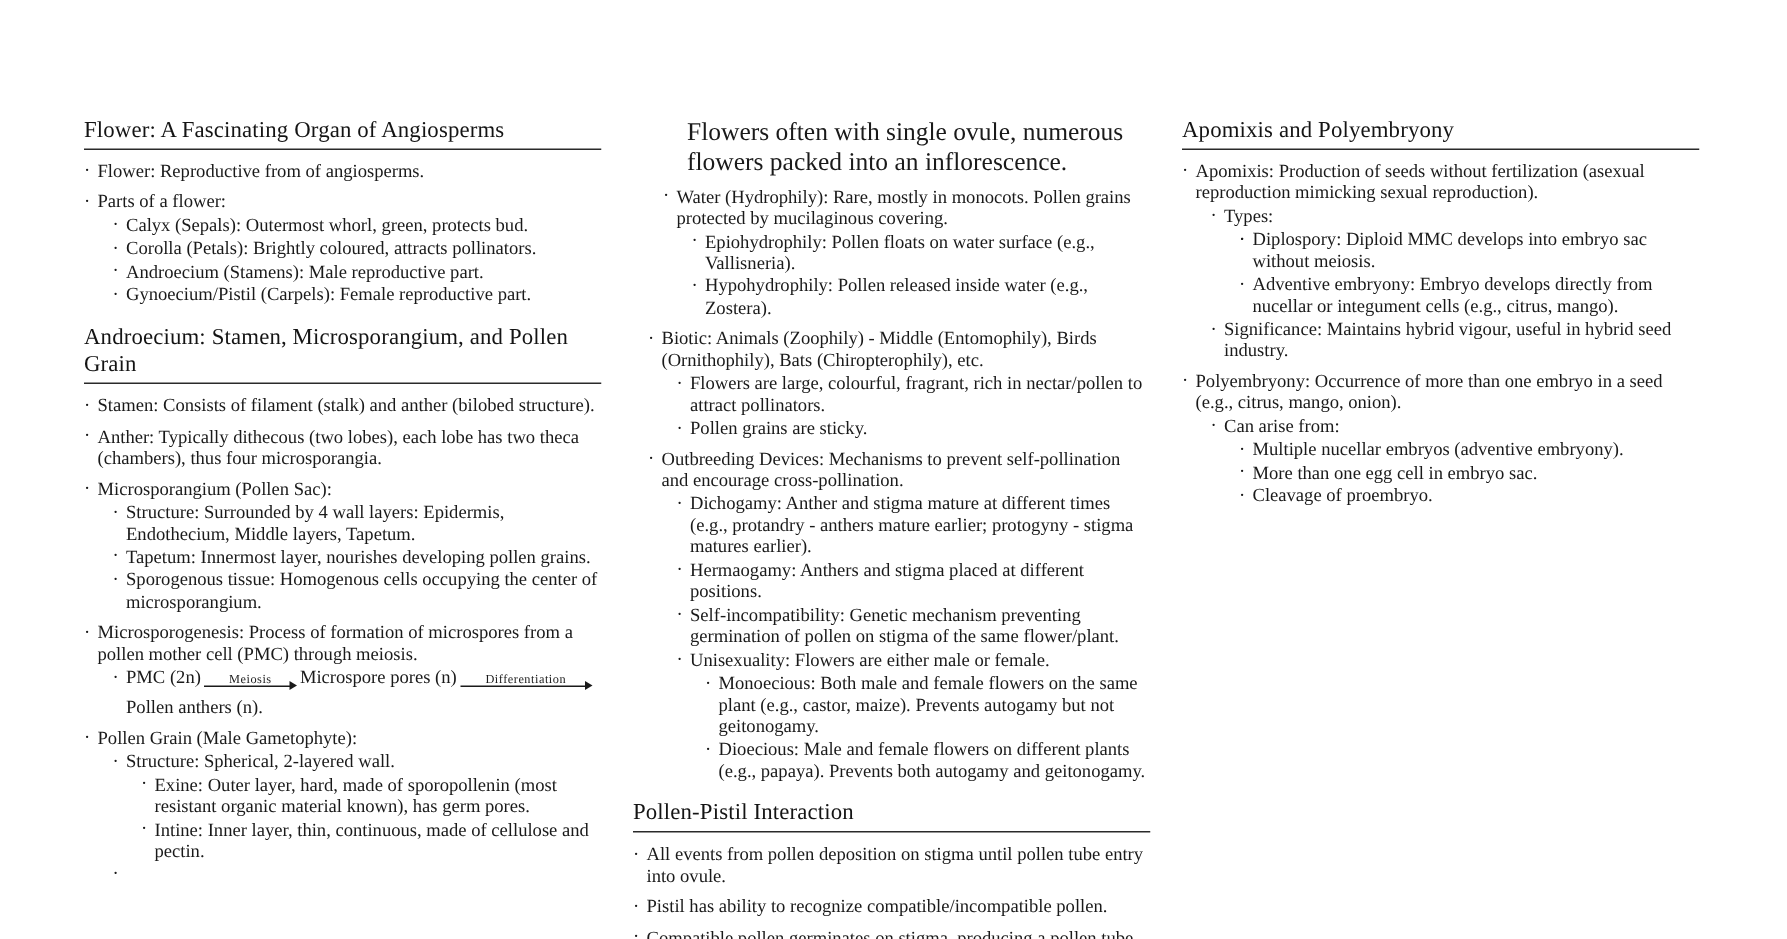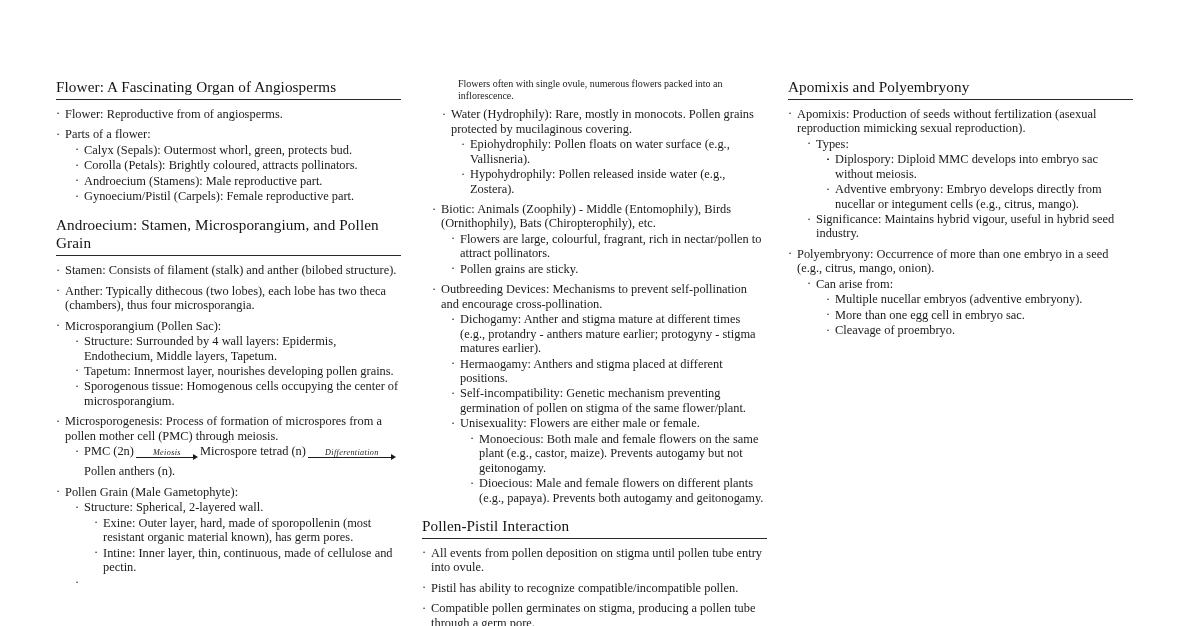--- a/index.html
+++ b/index.html
@@ -89,41 +89,40 @@
     font-size: 12.4px;
     line-height: 1.165;
   }
   
   li > ul.lvl {
     margin-top: 1px;
     margin-left: 10px;
   }
   
   .cont {
-    font-size: 10px;
+    font-size: 17px;
     line-height: 1.165;
     margin: 0 0 6px 0;
     padding-left: 36px;
   }
 
   
   .reaction {
     display: inline;
   }
   .arrow {
     display: inline-block;
     position: relative;
     vertical-align: baseline;
     margin: 0 2px;
     text-align: center;
   }
   .arrow .lab {
     display: block;
     font-family: "Liberation Serif", "DejaVu Serif", serif;
-    font-style: italic;
     font-size: 8.2px;
     line-height: 1;
     letter-spacing: 0.35px;
     margin-bottom: 0px;
     white-space: nowrap;
     color: #1a1a1a;
   }
   .arrow .shaft {
     display: block;
     position: relative;
@@ -175,21 +174,21 @@
           <hr class="heading-rule">
           <ul class="lvl">
             <li><span class="bul">·</span><span>Stamen: Consists of filament (stalk) and anther (bilobed structure).</span></li>
             <li><span class="bul">·</span><span>Anther: Typically dithecous (two lobes), each lobe has two theca (chambers), thus four microsporangia.</span></li>
             <li><span class="bul">·</span><span>Microsporangium (Pollen Sac):</span><ul class="lvl">
                 <li class="tight"><span class="bul">·</span><span>Structure: Surrounded by 4 wall layers: Epidermis, Endothecium, Middle layers, Tapetum.</span></li>
                 <li class="tight"><span class="bul">·</span><span>Tapetum: Innermost layer, nourishes developing pollen grains.</span></li>
                 <li class="tight"><span class="bul">·</span><span>Sporogenous tissue: Homogenous cells occupying the center of microsporangium.</span></li>
               </ul></li>
             <li><span class="bul">·</span><span>Microsporogenesis: Process of formation of microspores from a pollen mother cell (PMC) through meiosis.</span><ul class="lvl">
-                <li class="tight"><span class="bul">·</span><span class="reaction"><span>PMC (2n)</span><span class="arrow w-meiosis"><span class="lab">Meiosis</span><span class="shaft"></span></span><span>Microspore tetrad (n)</span><span class="arrow w-diff"><span class="lab">Differentiation</span><span class="shaft"></span></span><span>Pollen anthers (n).</span></span></li>
+                <li class="tight"><span class="bul">·</span><span class="reaction"><span>PMC (2n)</span><span class="arrow w-meiosis"><span class="lab">Meiosis</span><span class="shaft"></span></span><span>Microspore pores (n)</span><span class="arrow w-diff"><span class="lab">Differentiation</span><span class="shaft"></span></span><span>Pollen anthers (n).</span></span></li>
               </ul></li>
             <li><span class="bul">·</span><span>Pollen Grain (Male Gametophyte):</span><ul class="lvl">
                 <li class="tight"><span class="bul">·</span><span>Structure: Spherical, 2-layered wall.</span><ul class="lvl">
                     <li class="tight"><span class="bul">·</span><span>Exine: Outer layer, hard, made of sporopollenin (most resistant organic material known), has germ pores.</span></li>
                     <li class="tight"><span class="bul">·</span><span>Intine: Inner layer, thin, continuous, made of cellulose and pectin.</span></li>
                   </ul></li>
                 <li class="tight"><span class="bul">·</span></li>
               </ul></li>
           </ul>
         </div>

